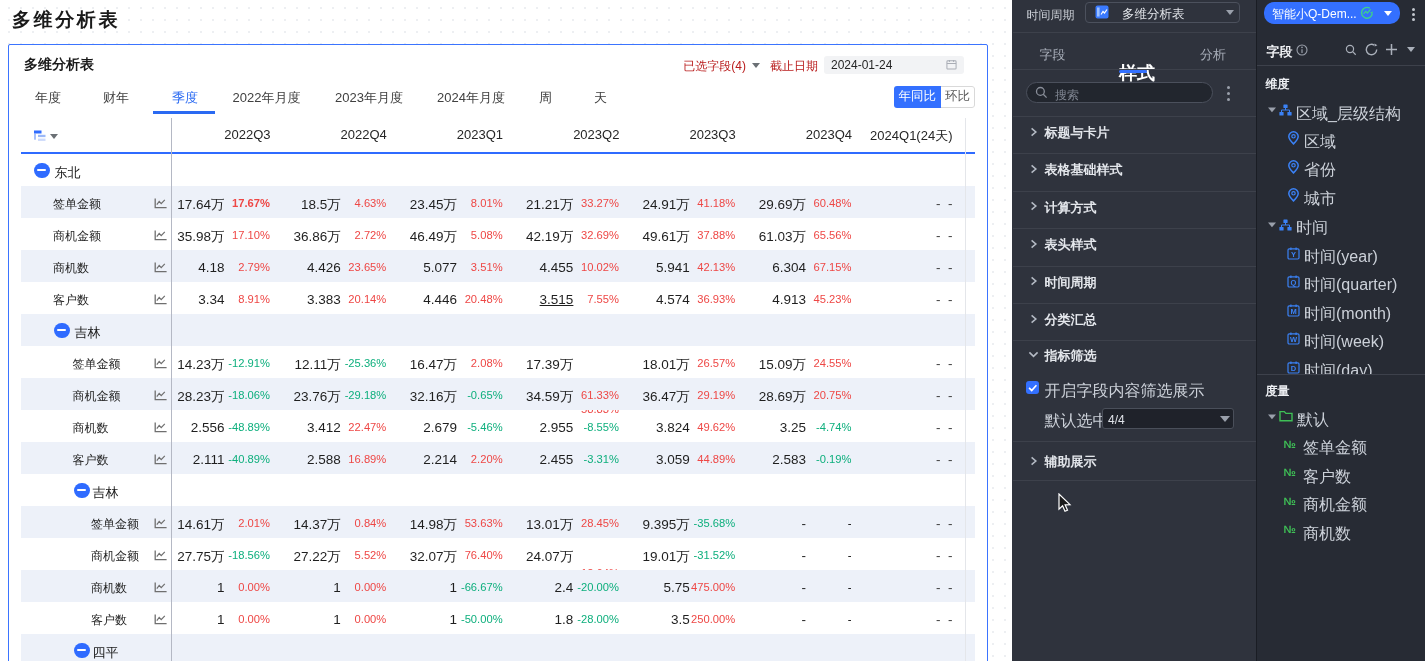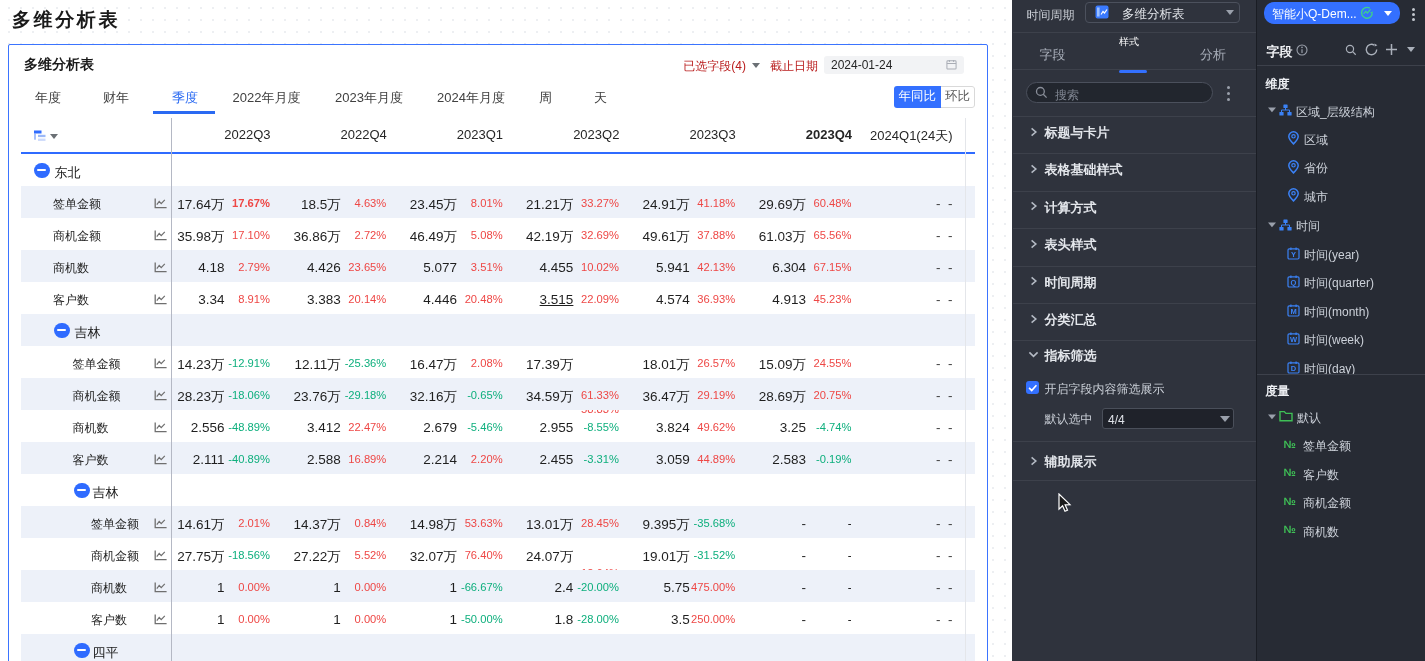--- a/index.html
+++ b/index.html
@@ -30,21 +30,21 @@
 .r { color:#ee4745; } .g { color:#0eaf7d; }
 .vline1 { left:170.7px; top:118px; width:1.3px; height:543px; background:#b4b8c4; }
 .vline2 { left:964.5px; top:118px; width:1px; height:543px; background:#e4e6ea; }
 .hline { left:21px; top:152.3px; width:954px; height:1.5px; background:#2f6bff; }
 .pm { left:1012px; top:0; width:244px; height:661px; background:#2f333d; }
 .pr { left:1256px; top:0; width:169px; height:661px; background:#272b34; border-left:1px solid #1a1d24; }
 .pline { height:1px; background:#3d414b; left:1013px; width:243px; }
 .prline { height:1px; background:#3d414b; left:1257px; width:168px; }
 .sect { left:1044.5px; font-size:13px; font-weight:bold; color:#e4e7ec; }
 .chev { stroke:#b4bac4; stroke-width:1.6; fill:none; }
-.dtxt { font-size:12px; color:#ccd1d9; }
+.dtxt { font-size:16px; color:#ccd1d9; }
 .dot { width:3px; height:3px; border-radius:50%; background:#9aa0ab; position:absolute; }
 </style></head><body>
 <div class="abs canvas"></div>
 <div class="abs card"></div>
 <div class="abs pgtitle">多维分析表</div>
 <div class="abs cardtitle">多维分析表</div>
 <div class="abs t13" style="left:660px;top:58px;width:86px;text-align:right;">已选字段(4)</div>
 <div class="abs caret" style="left:752px;top:62.5px;"></div>
 <div class="abs t13" style="left:770px;top:58px;">截止日期</div>
 <div class="abs datebox">2024-01-24
@@ -73,21 +73,21 @@
 <rect x="4" y="4.8" width="7.5" height="2.3" fill="#9db9f7"></rect>
 <rect x="4" y="8.6" width="7.5" height="2.3" fill="#cddafb"></rect>
 <rect x="0.4" y="3.5" width="1.2" height="6.2" fill="#6f97f5"></rect>
 </svg>
 <div class="abs caret" style="left:50px;top:134px;border-left-width:4px;border-right-width:4px;border-top-width:5px;"></div>
 <div class="abs hdr" style="left:170.5px;">2022Q3</div>
 <div class="abs hdr" style="left:286.8px;">2022Q4</div>
 <div class="abs hdr" style="left:403.1px;">2023Q1</div>
 <div class="abs hdr" style="left:519.4px;">2023Q2</div>
 <div class="abs hdr" style="left:635.7px;">2023Q3</div>
-<div class="abs hdr" style="left:752.0px;font-weight:bold;">2023Q4</div>
+<div class="abs hdr" style="left:752.0px;">2023Q4</div>
 <div class="abs hdr" style="left:832.5px;width:120px;">2024Q1(24天)</div>
 <div class="abs hline"></div>
 <div class="abs gicon" style="left:34px;top:162.6px;"></div>
 <div class="abs glabel" style="left:54.5px;top:163.5px;">东北</div>
 <div class="abs stripe" style="top:186px;"></div>
 <div class="abs mlabel" style="left:53px;top:195.5px;">签单金额</div>
 <svg class="abs" style="left:153.5px;top:197.5px;" width="13" height="11" viewBox="0 0 13 11">
 <path d="M1.2 0.5 V9.6 H12.6" stroke="#6f6f6f" stroke-width="1.3" fill="none"></path>
 <path d="M2.8 6.6 L5.2 3.4 L7.2 5.6 L10.8 1.8" stroke="#6f6f6f" stroke-width="1.2" fill="none"></path>
 </svg>
@@ -146,21 +146,21 @@
 <path d="M1.2 0.5 V9.6 H12.6" stroke="#6f6f6f" stroke-width="1.3" fill="none"></path>
 <path d="M2.8 6.6 L5.2 3.4 L7.2 5.6 L10.8 1.8" stroke="#6f6f6f" stroke-width="1.2" fill="none"></path>
 </svg>
 <div class="abs val" style="left:144.5px;top:291.5px;">3.34</div>
 <div class="abs pct r" style="left:206.0px;top:291.5px;">8.91%</div>
 <div class="abs val" style="left:260.8px;top:291.5px;">3.383</div>
 <div class="abs pct r" style="left:322.3px;top:291.5px;">20.14%</div>
 <div class="abs val" style="left:377.1px;top:291.5px;">4.446</div>
 <div class="abs pct r" style="left:438.6px;top:291.5px;">20.48%</div>
 <div class="abs val" style="left:493.4px;top:291.5px;text-decoration:underline;">3.515</div>
-<div class="abs pct r" style="left:554.9px;top:291.5px;">22.09%</div>
+<div class="abs pct r" style="left:554.9px;top:291.5px;">7.55%</div>
 <div class="abs val" style="left:609.7px;top:291.5px;">4.574</div>
 <div class="abs pct r" style="left:671.2px;top:291.5px;">36.93%</div>
 <div class="abs val" style="left:726.0px;top:291.5px;">4.913</div>
 <div class="abs pct r" style="left:787.5px;top:291.5px;">45.23%</div>
 <div class="abs val" style="left:872.5px;top:291.5px;color:#404040;">-&nbsp;&nbsp;-</div>
 <div class="abs stripe" style="top:314px;"></div>
 <div class="abs gicon" style="left:54px;top:322.6px;"></div>
 <div class="abs glabel" style="left:74.5px;top:323.5px;">吉林</div>
 <div class="abs mlabel" style="left:72.5px;top:355.5px;">签单金额</div>
 <svg class="abs" style="left:153.5px;top:357.5px;" width="13" height="11" viewBox="0 0 13 11">
@@ -322,21 +322,21 @@
 <div class="abs" style="left:1085px;top:1.5px;width:155px;height:21.5px;border:1px solid #4c515d;border-radius:4px;"></div>
 <svg class="abs" style="left:1094.5px;top:5px;" width="14" height="14" viewBox="0 0 14 14">
 <rect x="0.5" y="0.5" width="13" height="13" rx="2" fill="#3a7aff"></rect>
 <rect x="2" y="2.5" width="2.6" height="9" fill="#9cc0ff"></rect>
 <path d="M6 9.5 L8 6.5 L9.5 8 L12 4.5" stroke="#fff" stroke-width="1.2" fill="none"></path>
 </svg>
 <div class="abs" style="left:1122px;top:6px;font-size:12.5px;color:#e2e5ea;">多维分析表</div>
 <div class="abs caret" style="left:1226px;top:10px;border-left-width:4px;border-right-width:4px;border-top-width:5px;border-top-color:#9aa0ab;"></div>
 <div class="abs pline" style="top:32px;"></div>
 <div class="abs" style="left:1039.5px;top:45.5px;font-size:13px;color:#a7adb8;">字段</div>
-<div class="abs" style="left:1119px;top:35px;font-size:10px;color:#ffffff;font-weight:normal;">样式</div>
+<div class="abs" style="left:1119px;top:61px;font-size:18px;color:#ffffff;font-weight:bold;">样式</div>
 <div class="abs" style="left:1200px;top:45.5px;font-size:13px;color:#a7adb8;">分析</div>
 <div class="abs pline" style="top:69px;"></div>
 <div class="abs" style="left:1119px;top:69.5px;width:28px;height:3px;background:#3370ff;border-radius:1.5px;"></div>
 <div class="abs" style="left:1025.5px;top:81.5px;width:187.5px;height:21.5px;border-radius:11px;background:#22262e;border:1px solid #4b505c;"></div>
 <svg class="abs" style="left:1035px;top:86px;" width="13" height="13" viewBox="0 0 13 13">
 <circle cx="5.4" cy="5.4" r="3.9" fill="none" stroke="#8a8f9a" stroke-width="1.3"></circle>
 <path d="M8.3 8.3 L11.6 11.6" stroke="#8a8f9a" stroke-width="1.3"></path>
 </svg>
 <div class="abs" style="left:1055px;top:86.5px;font-size:12px;color:#7f8591;">搜索</div>
 <div class="dot" style="left:1227px;top:85.5px;"></div>

